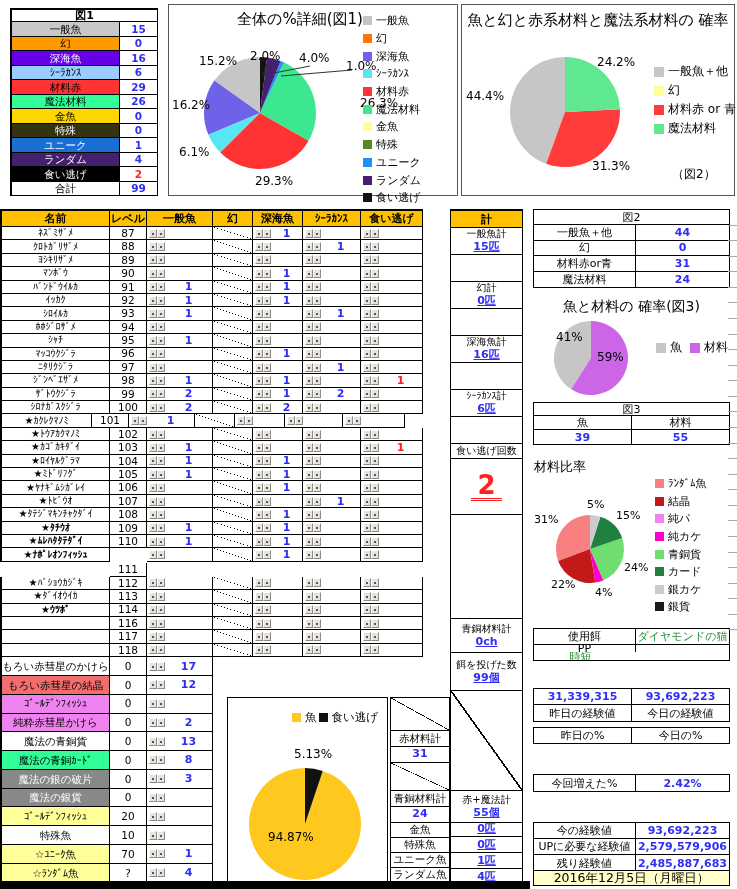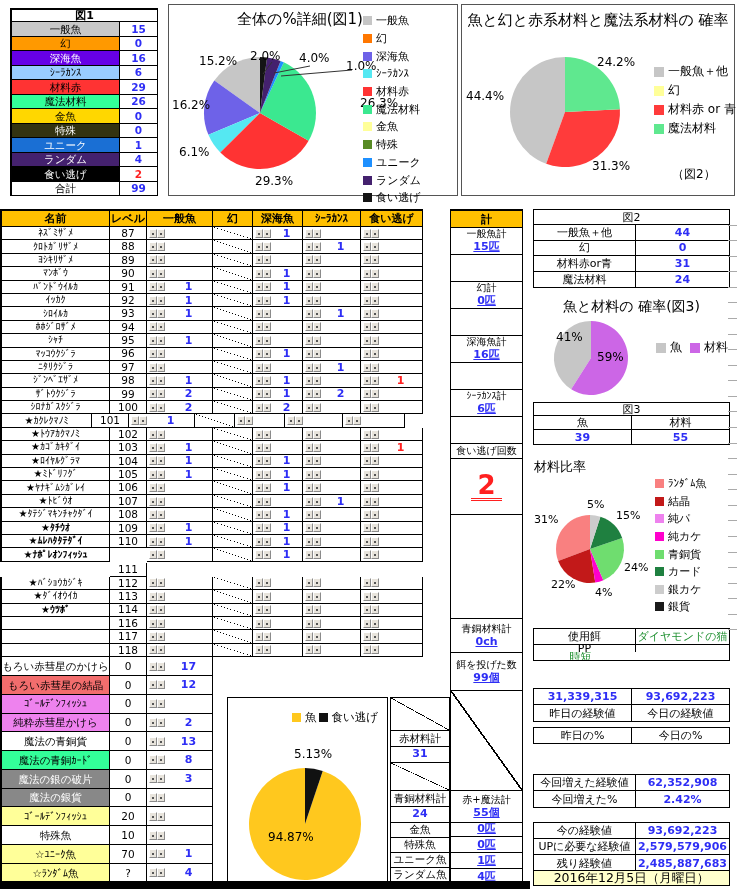--- a/index.html
+++ b/index.html
@@ -1483,24 +1483,20 @@
         </div>
       </div>
       <div class="abs rt" style="left: 533px; top: 727px; width: 197px;">
         <div class="rrow" style="height: 15px;">
           <div class="rc " style="width: 98px;">昨日の%</div>
           <div class="rc " style="width: 97px;">今日の%</div>
         </div>
       </div>
       <div class="abs rt" style="left: 533px; top: 774px; width: 197px;">
         <div class="rrow" style="height: 16px;">
-          <div class="rc " style="width: 102px;">今回増えた経験値</div>
-          <div class="rc blue" style="width: 93px;">62,352,908</div>
-        </div>
-        <div class="rrow" style="height: 16px;">
           <div class="rc " style="width: 102px;">今回増えた%</div>
           <div class="rc blue" style="width: 93px;">2.42%</div>
         </div>
       </div>
       <div class="abs rt" style="left: 533px; top: 822px; width: 197px;">
         <div class="rrow" style="height: 16px;">
           <div class="rc " style="width: 102px;">今の経験値</div>
           <div class="rc blue" style="width: 93px;">93,692,223</div>
         </div>
         <div class="rrow" style="height: 16px;">

